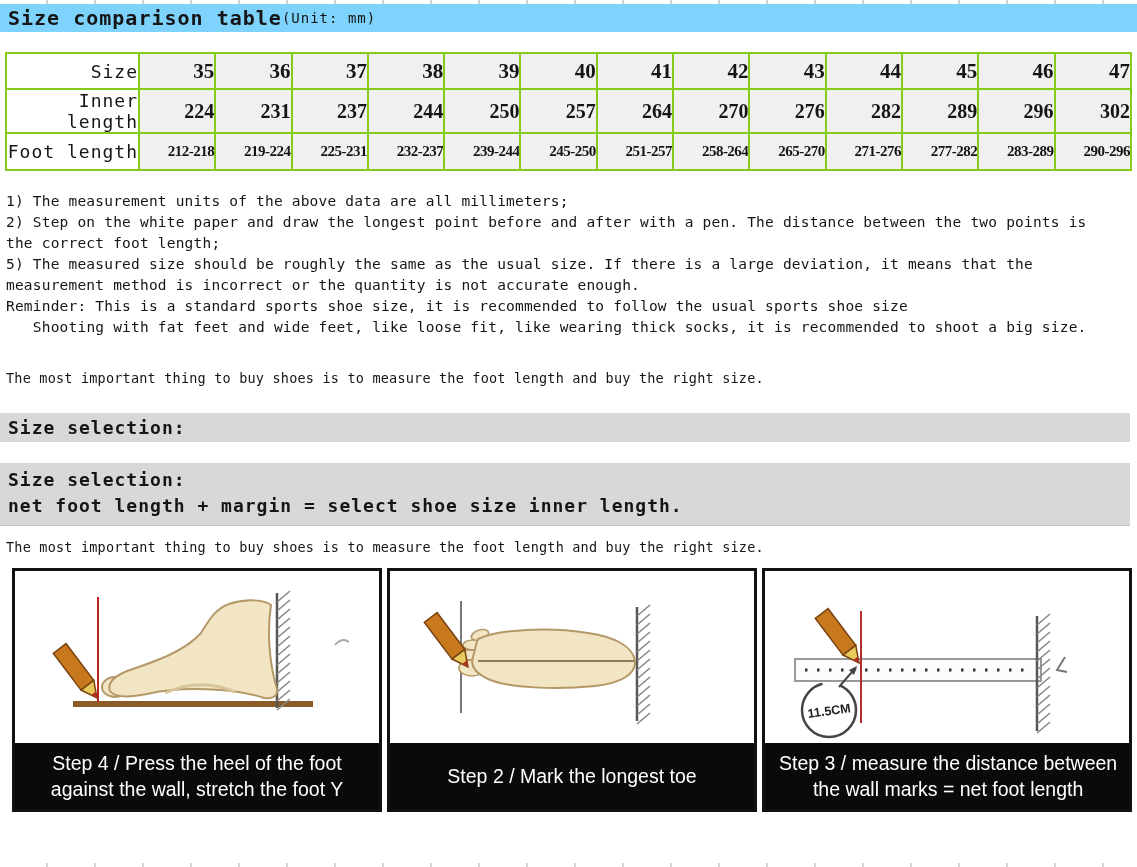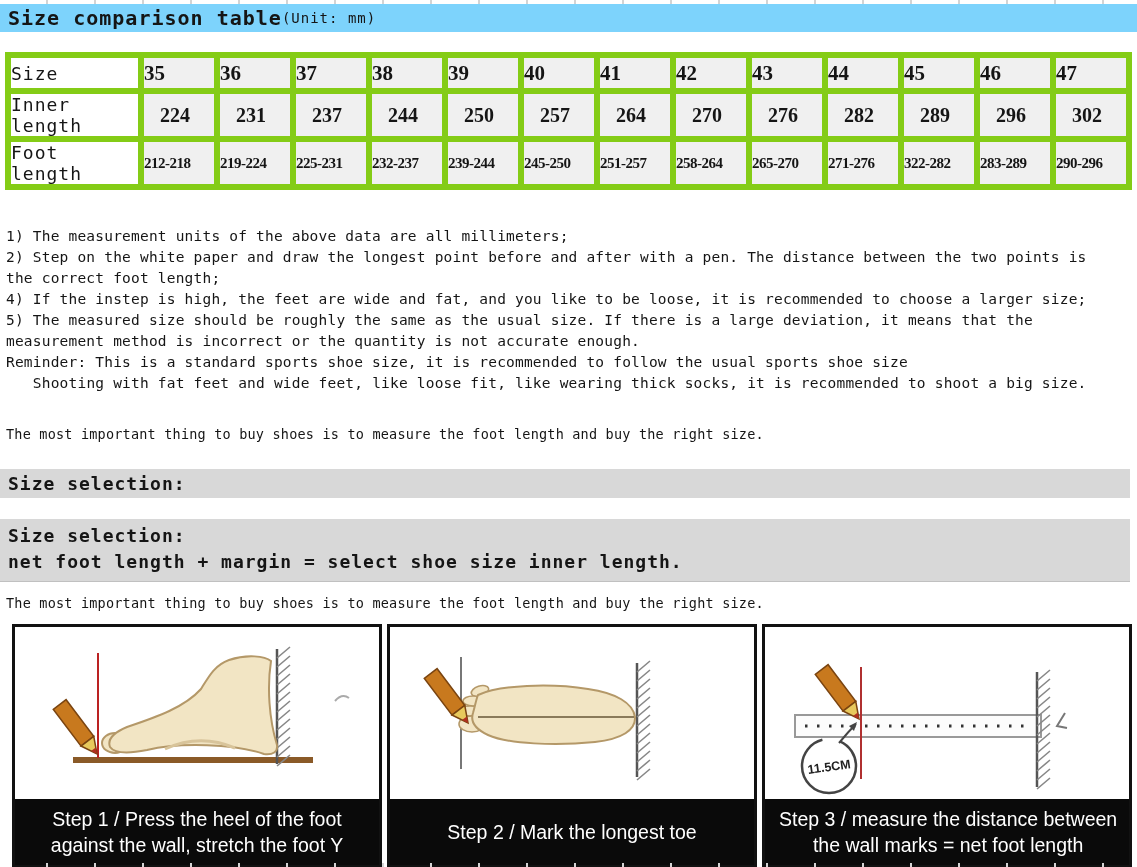--- a/index.html
+++ b/index.html
@@ -27,36 +27,36 @@
   }
   .title-bar .title { font-size: 20px; font-weight: bold; letter-spacing: 1px; }
   .title-bar .unit { font-size: 14px; margin-left: 0; letter-spacing: 1px; }
 
   
   table.size-table {
     width: 1127px; margin: 20px 5px 0 5px;
     border-collapse: collapse; table-layout: fixed;
   }
   table.size-table th, table.size-table td {
-    border: 6px solid #84cc16;
-    text-align: left; vertical-align: middle;
+    border: 2px solid #84cc16;
+    text-align: right; vertical-align: middle;
     overflow: hidden;
   }
   table.size-table th {
     width: 133px; background: #fff;
     font-family: "DejaVu Sans Mono", monospace;
     font-weight: normal; font-size: 18px; letter-spacing: 1px;
   }
   table.size-table td { background: #f0f0f0; font-family: Liberation Serif, serif; font-weight: bold; }
   tr.row-size    { height: 36px; } tr.row-size td    { font-size: 21px; }
   tr.row-inner   { height: 34px; } tr.row-inner td   { font-size: 20px; padding-left: 16px; }
   tr.row-foot    { height: 37px; } tr.row-foot td    { font-size: 15px; letter-spacing: -0.5px; }
 
   
-  .notes { margin: 36px 0 0 6px; }
+  .notes { margin: 20px 0 0 6px; }
   .notes p {
     font-size: 14.5px; line-height: 21px;
     white-space: pre-wrap; letter-spacing: 0.2px;
   }
 
   .important {
     margin: 32px 0 0 6px;
     font-size: 13.5px; font-weight: 400; letter-spacing: 0.2px;
   }
 
@@ -150,32 +150,31 @@
       <td>212-218</td>
       <td>219-224</td>
       <td>225-231</td>
       <td>232-237</td>
       <td>239-244</td>
       <td>245-250</td>
       <td>251-257</td>
       <td>258-264</td>
       <td>265-270</td>
       <td>271-276</td>
-      <td>322-282</td>
+      <td>277-282</td>
       <td>283-289</td>
       <td>290-296</td>
     </tr>
   </tbody>
     </table>
 
   <div class="notes">
     <p>1) The measurement units of the above data are all millimeters;</p>
     <p>2) Step on the white paper and draw the longest point before and after with a pen. The distance between the two points is
 the correct foot length;</p>
-    <p>4) If the instep is high, the feet are wide and fat, and you like to be loose, it is recommended to choose a larger size;</p>
     <p>5) The measured size should be roughly the same as the usual size. If there is a large deviation, it means that the
 measurement method is incorrect or the quantity is not accurate enough.</p>
     <p>Reminder: This is a standard sports shoe size, it is recommended to follow the usual sports shoe size
    Shooting with fat feet and wide feet, like loose fit, like wearing thick socks, it is recommended to shoot a big size.</p>
   </div>
 
   <p class="important">The most important thing to buy shoes is to measure the foot length and buy the right size.</p>
 
   <div class="gray-bar">Size selection:</div>
 
@@ -208,21 +207,21 @@
           </g>
 
           <g transform="translate(82,127) rotate(-37)">
             <rect x="-8" y="-62" width="16" height="46" fill="#c8791e" stroke="#7a4410" stroke-width="1.5"></rect>
             <polygon points="-8,-16 8,-16 0,0" fill="#e8c95c" stroke="#7a4410" stroke-width="1.5"></polygon>
             <polygon points="-3,-6 3,-6 0,0" fill="#b03020"></polygon>
           </g>
           <path d="M320 74 q 7 -8 14 -3" stroke="#aaa" stroke-width="2" fill="none"></path>
         </svg>
       </div>
-      <figcaption class="caption">Step 1 / Press the heel of the foot
+      <figcaption class="caption">Step 4 / Press the heel of the foot
 against the wall, stretch the foot Y</figcaption>
     </figure>
 
     <figure class="panel">
       <div class="art">
         <svg viewBox="0 0 364 172" preserveAspectRatio="xMidYMid meet">
 
           <line x1="71" y1="30" x2="71" y2="142" stroke="#777" stroke-width="2"></line>
 
           <g>

